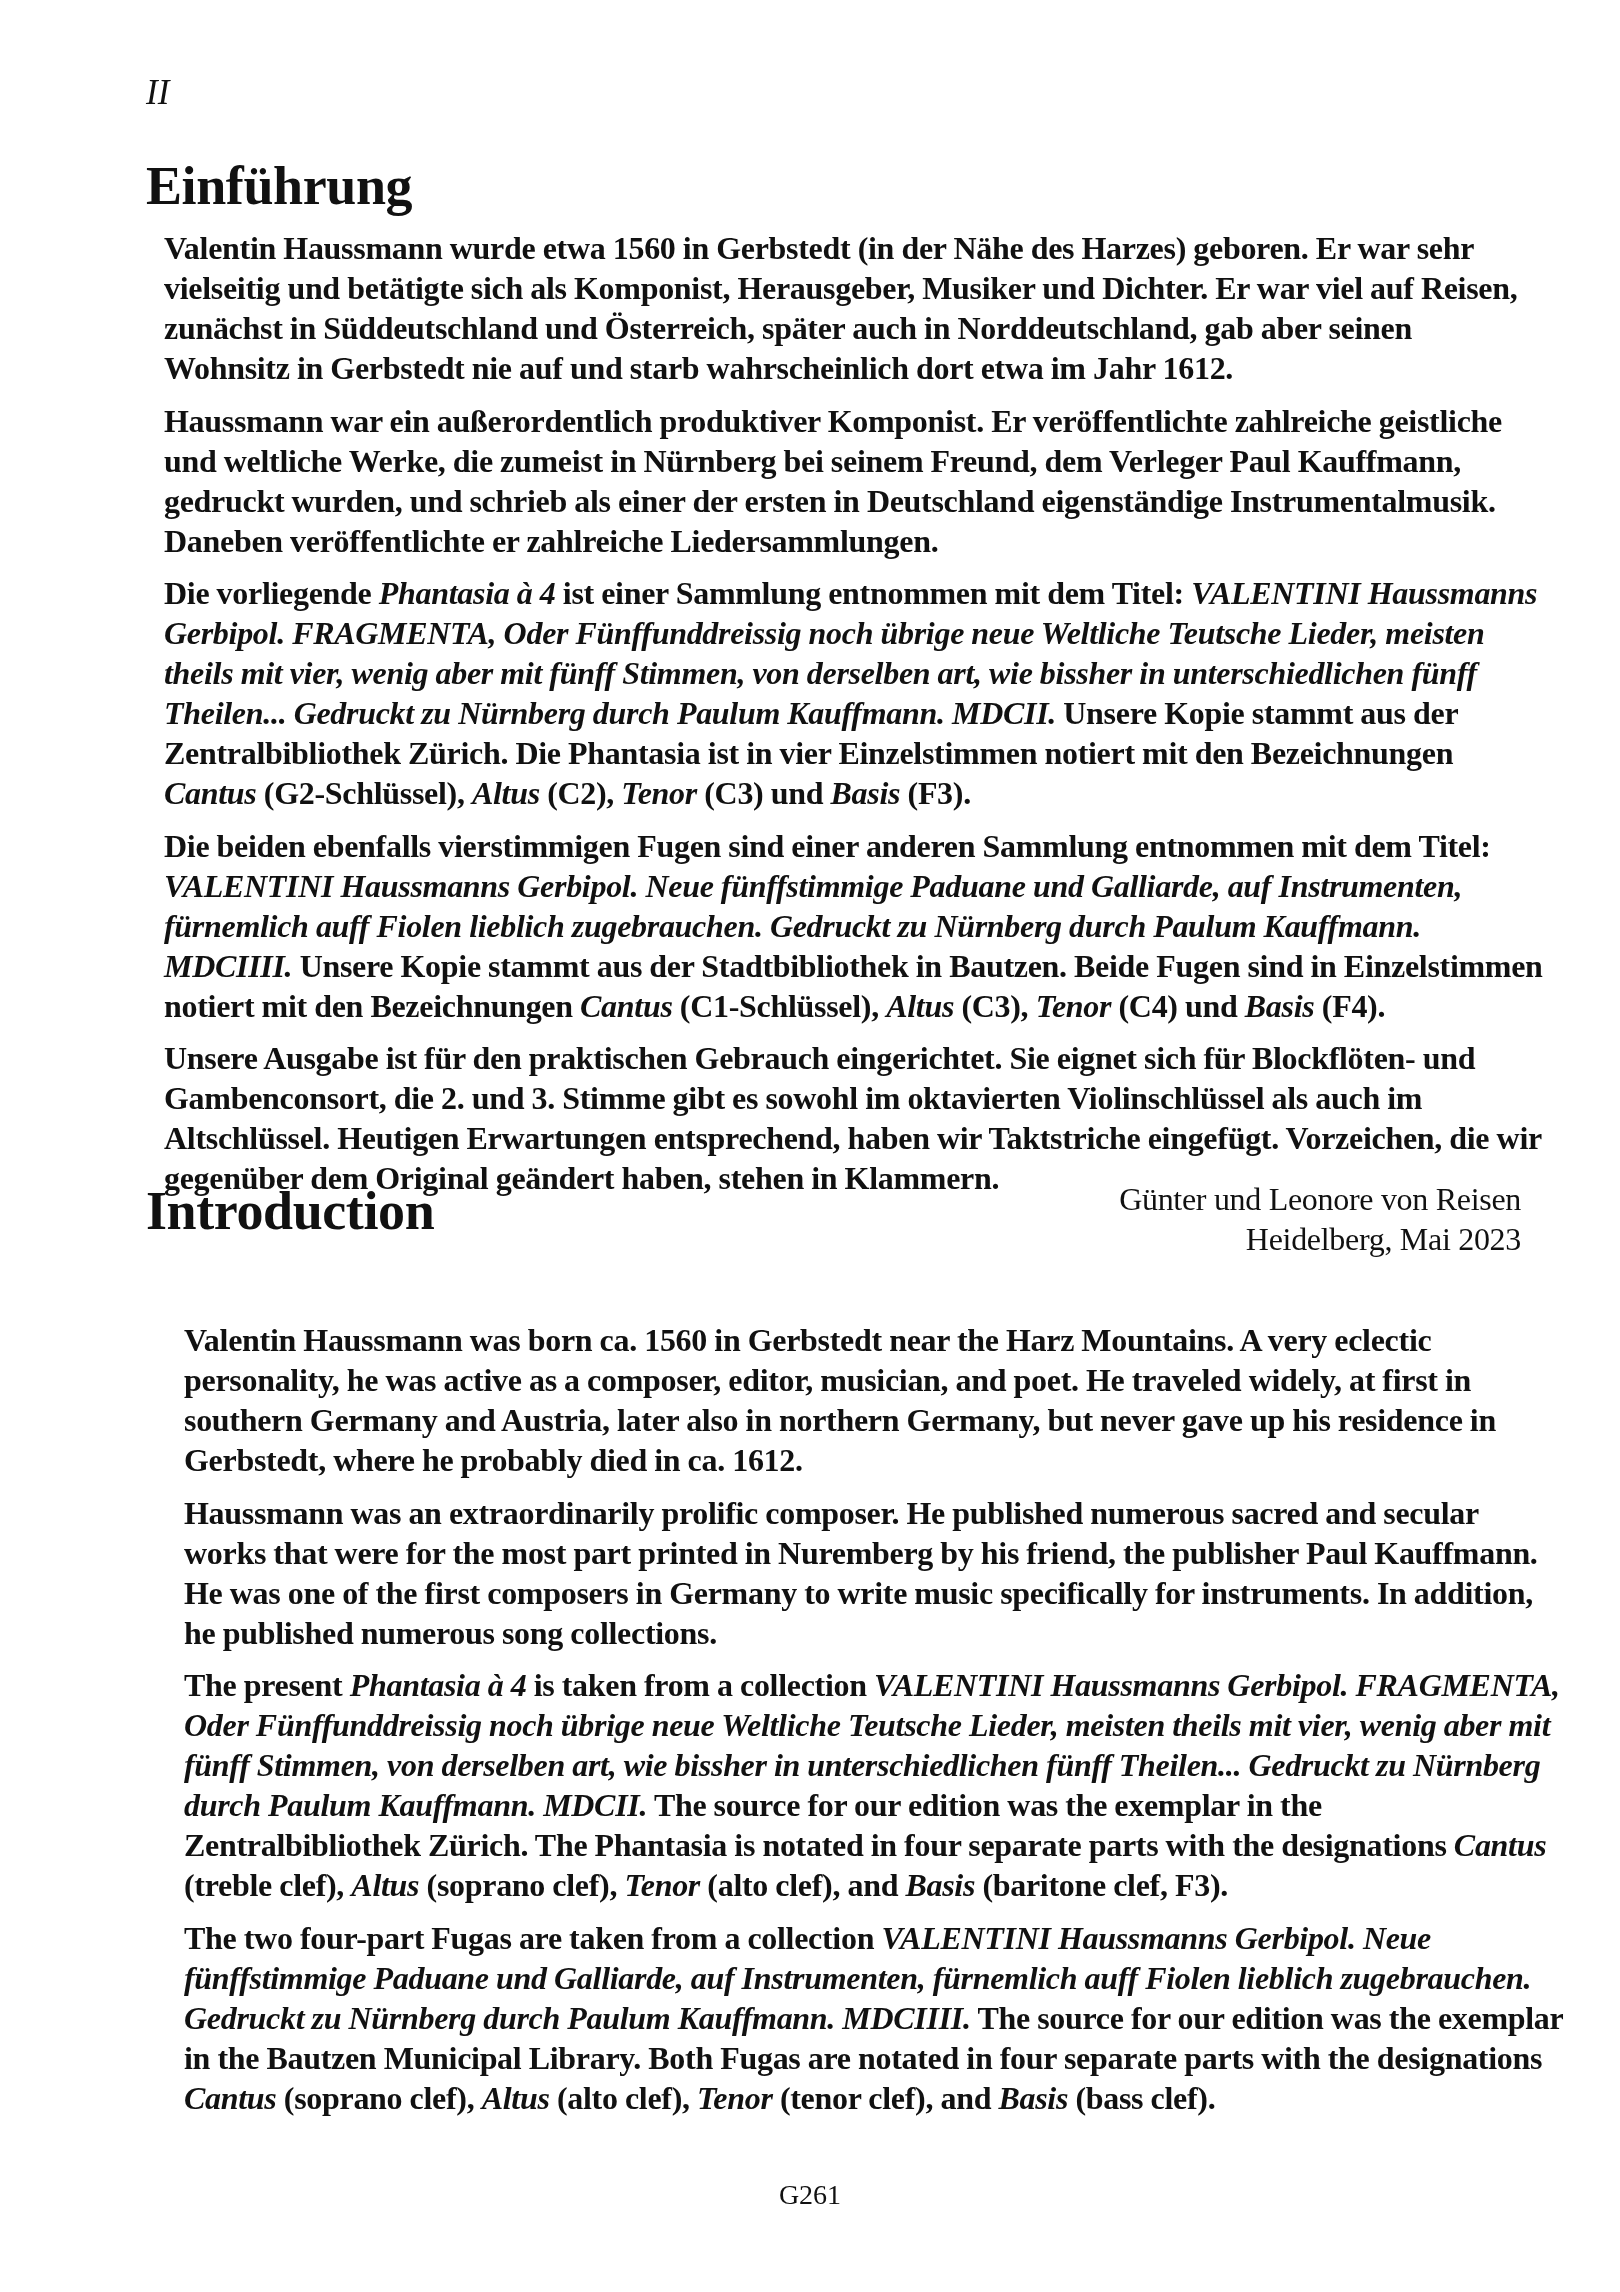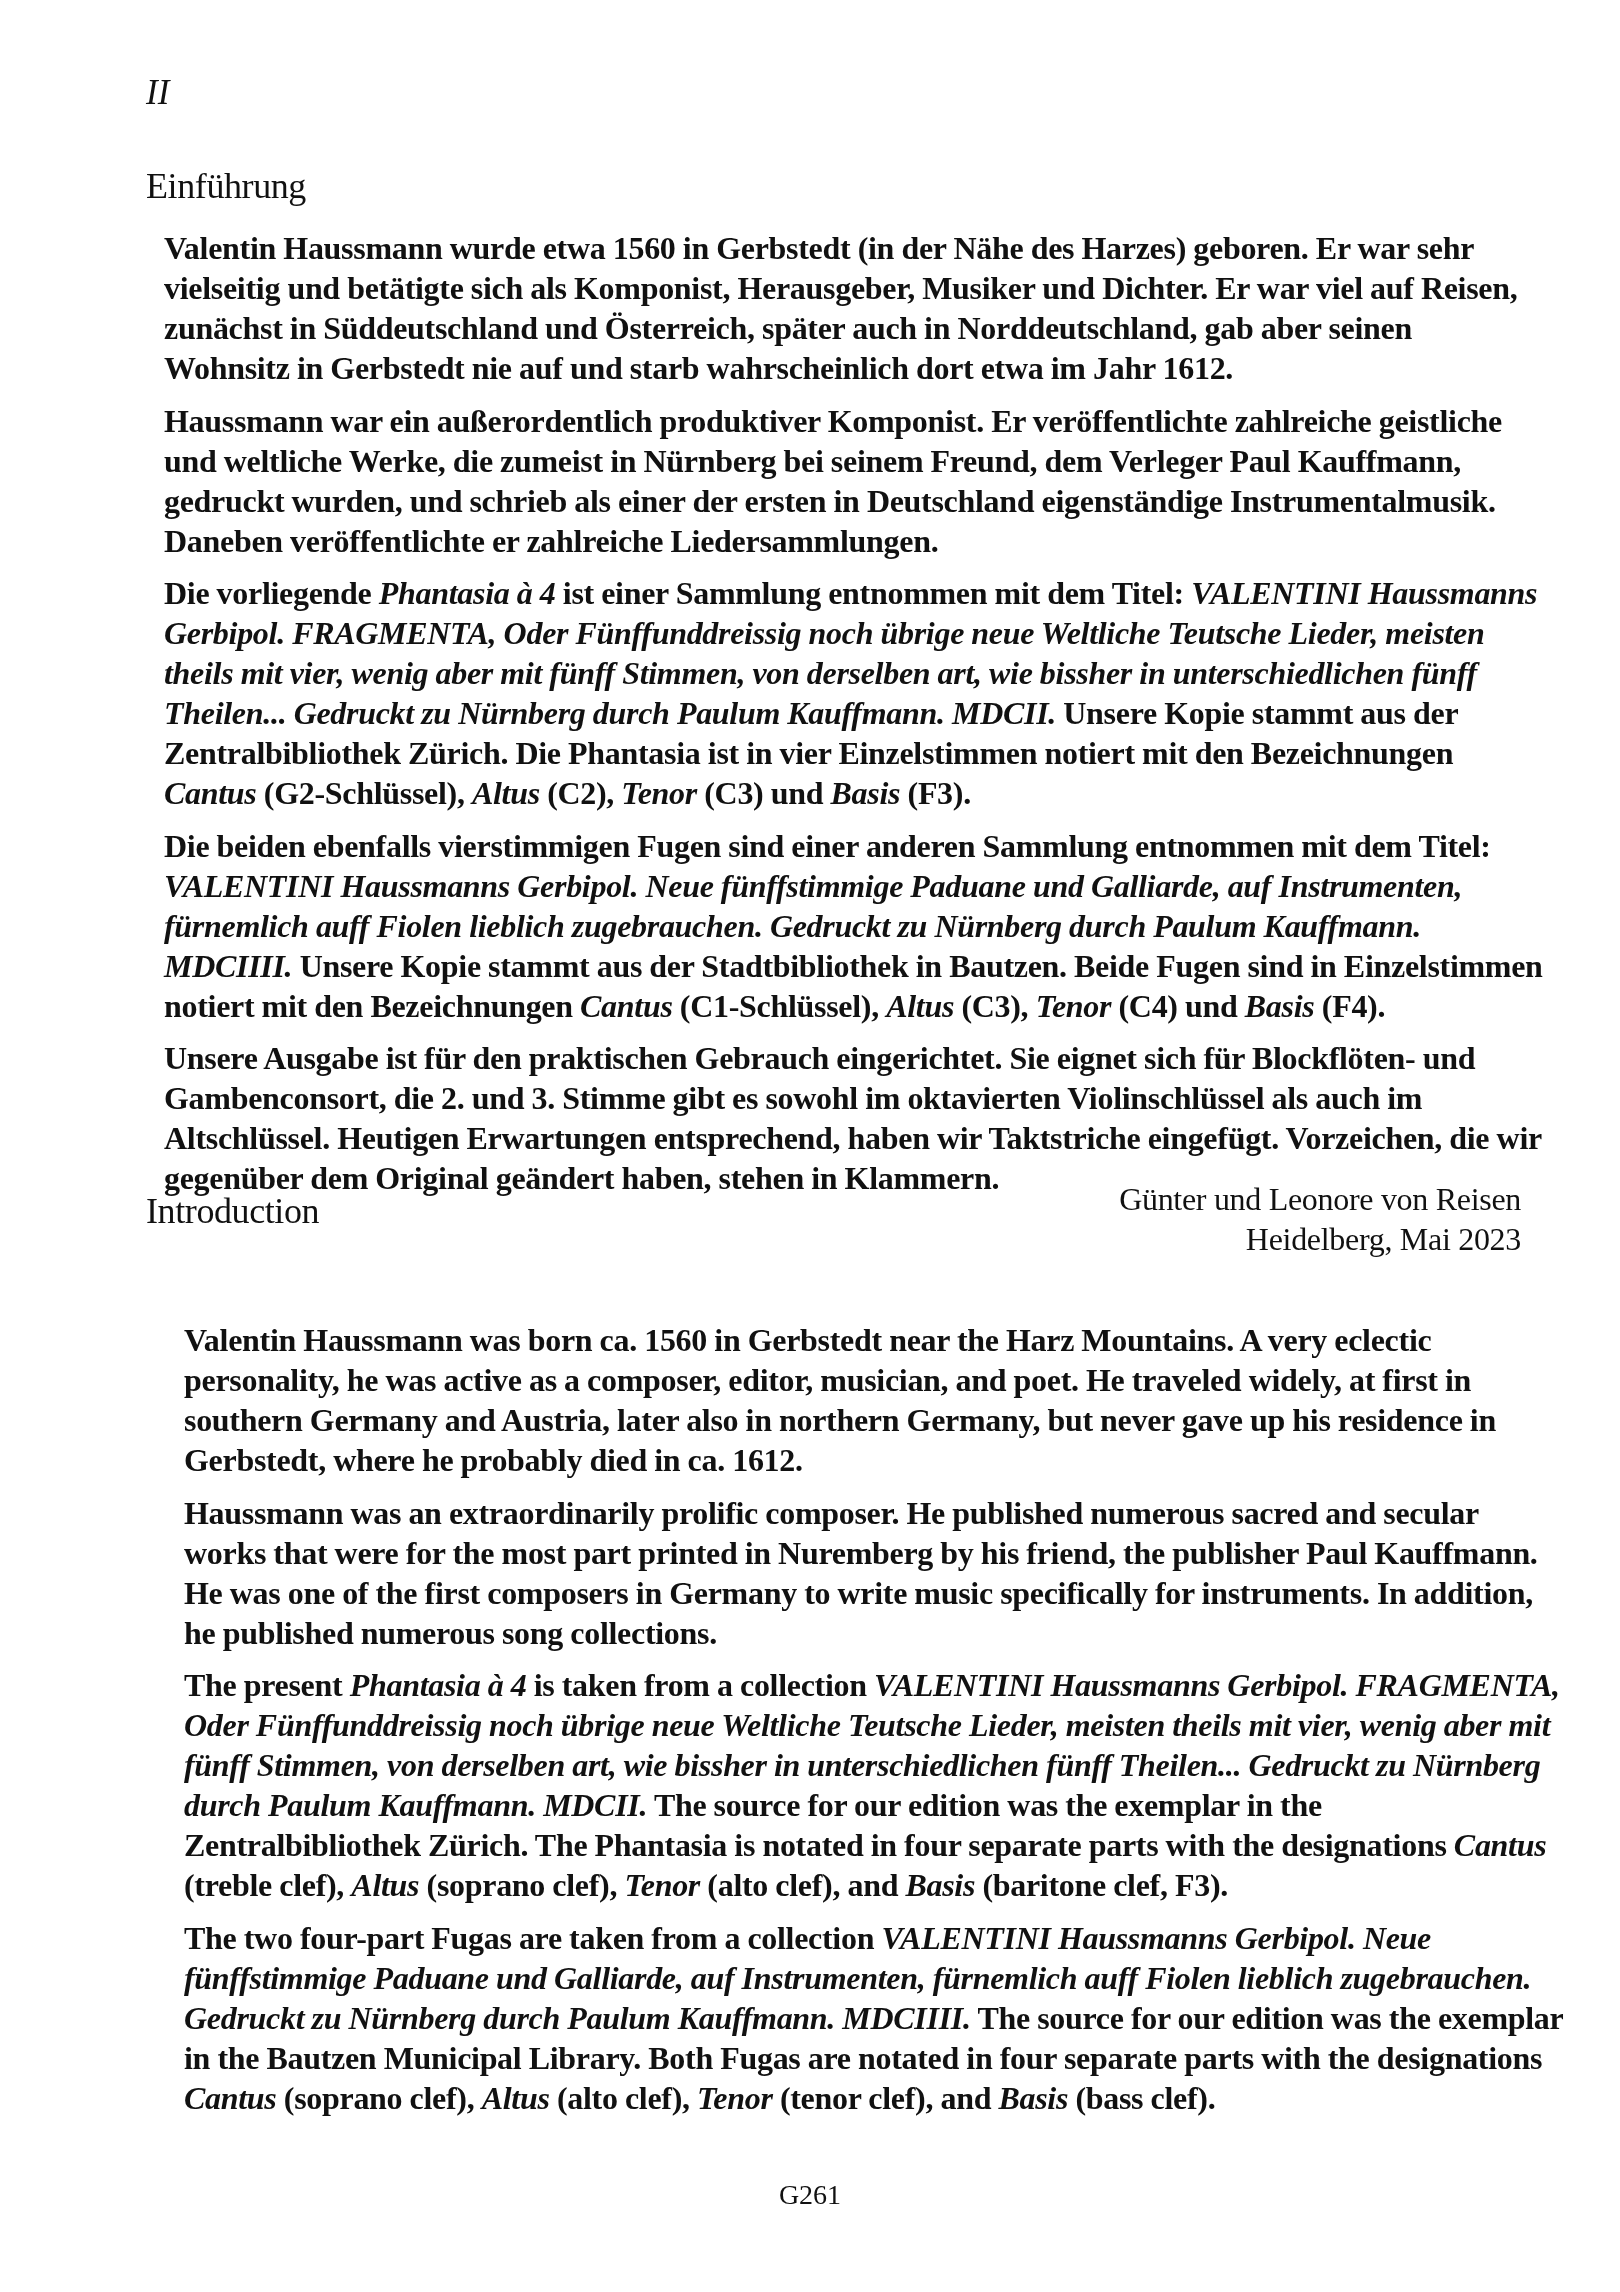--- a/index.html
+++ b/index.html
@@ -7,21 +7,21 @@
     width: 1620px; height: 2293px; position: relative; overflow: hidden;
     font-family: "Liberation Serif", "DejaVu Serif", serif;
     color: #111111;
   }
   .page-num {
     position: absolute; left: 146px; top: 75px;
     font-style: italic; font-size: 35px; line-height: 36px;
   }
   .heading {
     position: absolute; left: 146px; margin: 0;
-    font-weight: normal; font-size: 36px; line-height: 63px;
+    font-weight: bold; font-size: 54px; line-height: 63px;
     letter-spacing: -0.4px;
   }
   #h-de { top: 155px; }
   #h-en { top: 1180px; }
   .section { position: absolute; left: 164px; width: 1379px; font-weight: bold; }
   #sec-de { top: 228px; }
   #sec-en { top: 1320px; margin-left: 20px; }
   .para {
     margin: 0 0 12.5px 0;
     font-size: 32px; line-height: 40px;

